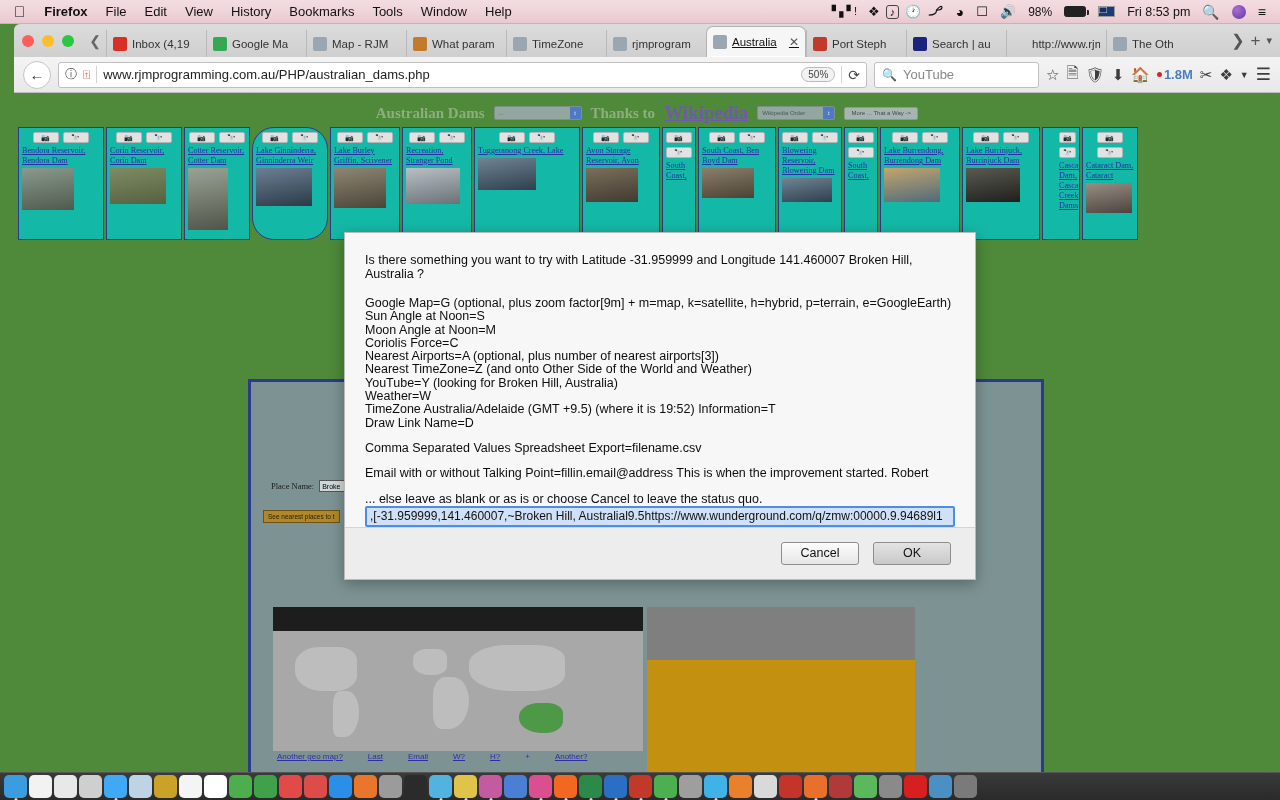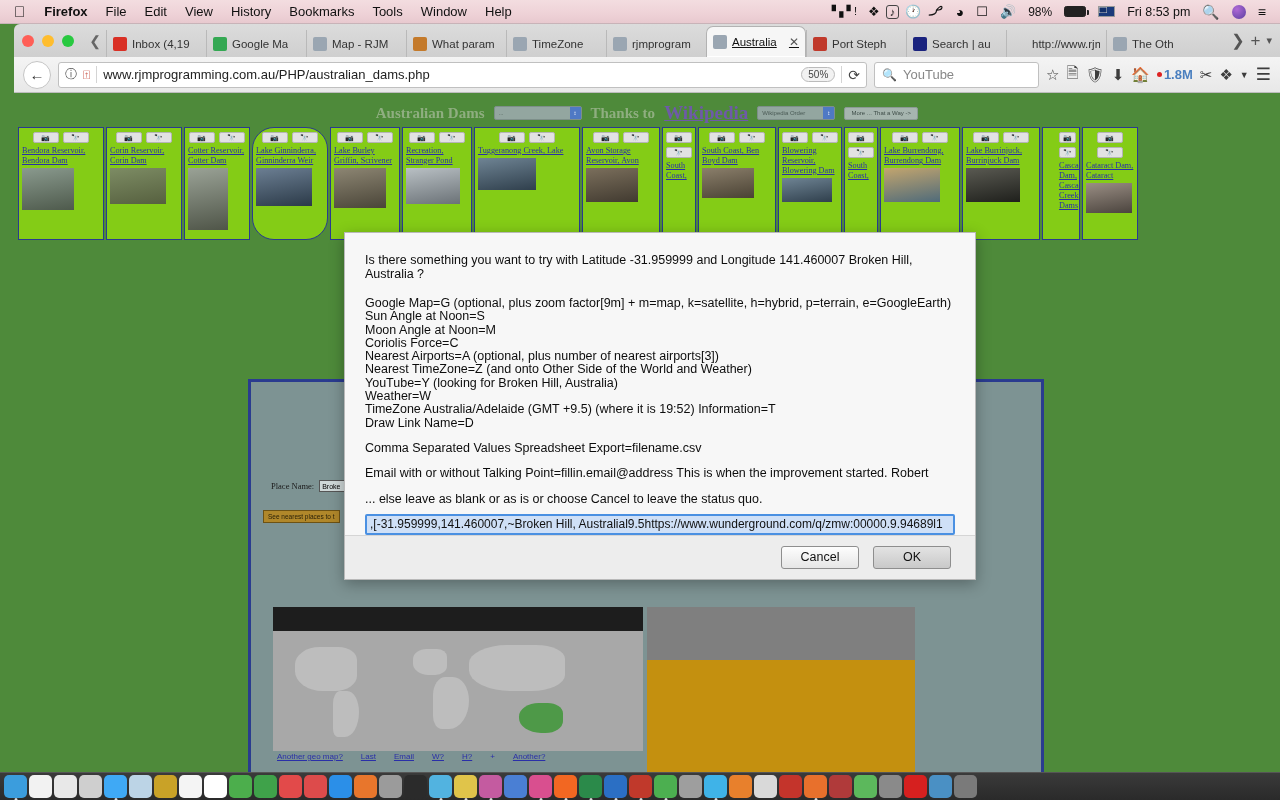--- a/index.html
+++ b/index.html
@@ -127,21 +127,21 @@
     display: flex; align-items: center; justify-content: center; font-size: 6px;
   }
   .minibtn {
     height: 13px; background: #a6b5af; border: 1px solid #8b9a95; border-radius: 2px;
     font-size: 6px; color: #3e4c48; display: flex; align-items: center; justify-content: center;
     padding: 0 6px; font-family: "Liberation Sans", sans-serif;
   }
 
   .cardrow { display: flex; gap: 2px; padding: 0 4px; height: 113px; align-items: stretch; }
   .card {
-    background: #84cc16; border: 1px solid #2a3b8f; position: relative;
+    background: #14b8a6; border: 1px solid #2a3b8f; position: relative;
     padding: 4px 3px 0 3px; overflow: hidden; flex: 0 0 auto;
   }
   .card .btns { display: flex; gap: 4px; justify-content: center; flex-wrap: wrap; }
   .card .pbtn {
     width: 26px; height: 11px; background: #e2e2e2; border: 1px solid #b5b5b5; border-radius: 2px;
     display: flex; align-items: center; justify-content: center; font-size: 7px; color: #333;
   }
   .card .nm {
     font-family: "Liberation Serif", serif; font-size: 8.2px; line-height: 10px;
     color: #2a2fa8; text-decoration: underline; margin-top: 3px; text-align: left;
@@ -173,21 +173,21 @@
   }
   .panelleft .goldbtn {
     margin: 18px 0 0 12px; display: inline-block; background: #b0872a; border: 1px solid #6d5214;
     font-size: 6.5px; color: #2b2208; padding: 2px 4px; font-family: "Liberation Sans", sans-serif;
   }
   .panelleft .blackbar { position: absolute; left: 22px; top: 225px; width: 370px; height: 24px; background: #1d1d1d; }
   .worldmap { position: absolute; left: 22px; top: 249px; width: 370px; height: 120px; background: #a8a8a8; }
   .worldmap .continent { position: absolute; background: #bdbdbd; border-radius: 40% 30% 35% 45%; }
   .worldmap .aus { background: #4e9948; }
   .geolinks {
-    position: absolute; left: 26px; top: 370px; display: flex; gap: 18px;
+    position: absolute; left: 26px; top: 370px; display: flex; gap: 25px;
     font-family: "Liberation Sans", sans-serif; font-size: 8px; color: #2a2fa8;
   }
   .geolinks span { text-decoration: underline; }
   .geolinks span.plain { text-decoration: none; }
   .panelright { position: absolute; left: 396px; top: 0; width: 400px; height: 100%; }
   .panelright .ttl {
     font-family: "Liberation Serif", serif; font-size: 16px; color: #93a3a3; font-weight: bold;
     text-align: center; margin-top: 20px;
   }
   .panelright .sub2 {
@@ -201,21 +201,21 @@
     background: #f7f7f7; border: 1px solid #b9b9b9;
     box-shadow: 0 4px 14px rgba(0,0,0,0.30);
     display: flex; flex-direction: column;
     font-family: "Liberation Sans", sans-serif;
   }
   .dialog .body { flex: 1; padding: 14px 20px 0 20px; font-size: 12.5px; color: #0d0d0d; }
   .dialog .q { margin: 6px 0 16px 0; }
   .dialog .opt { line-height: 13.3px; white-space: nowrap; }
   .dialog .gap { height: 12px; }
   .dialog input.prompt {
-    width: 100%; height: 21px; margin-top: 8px;
+    width: 100%; height: 21px; margin-top: 0;
     background: #cfe0f7; border: 2px solid #4a90e2; border-radius: 2px;
     font-family: "Liberation Sans", sans-serif; font-size: 12px; color: #111;
     padding: 0 3px;
   }
   .dialog .footer {
     height: 54px; background: #ededed; border-top: 1px solid #d5d5d5;
     display: flex; align-items: center; justify-content: flex-end; gap: 14px; padding-right: 24px;
   }
   .dlgbtn {
     width: 78px; height: 23px; border-radius: 3px; font-size: 12.5px; color: #111;

